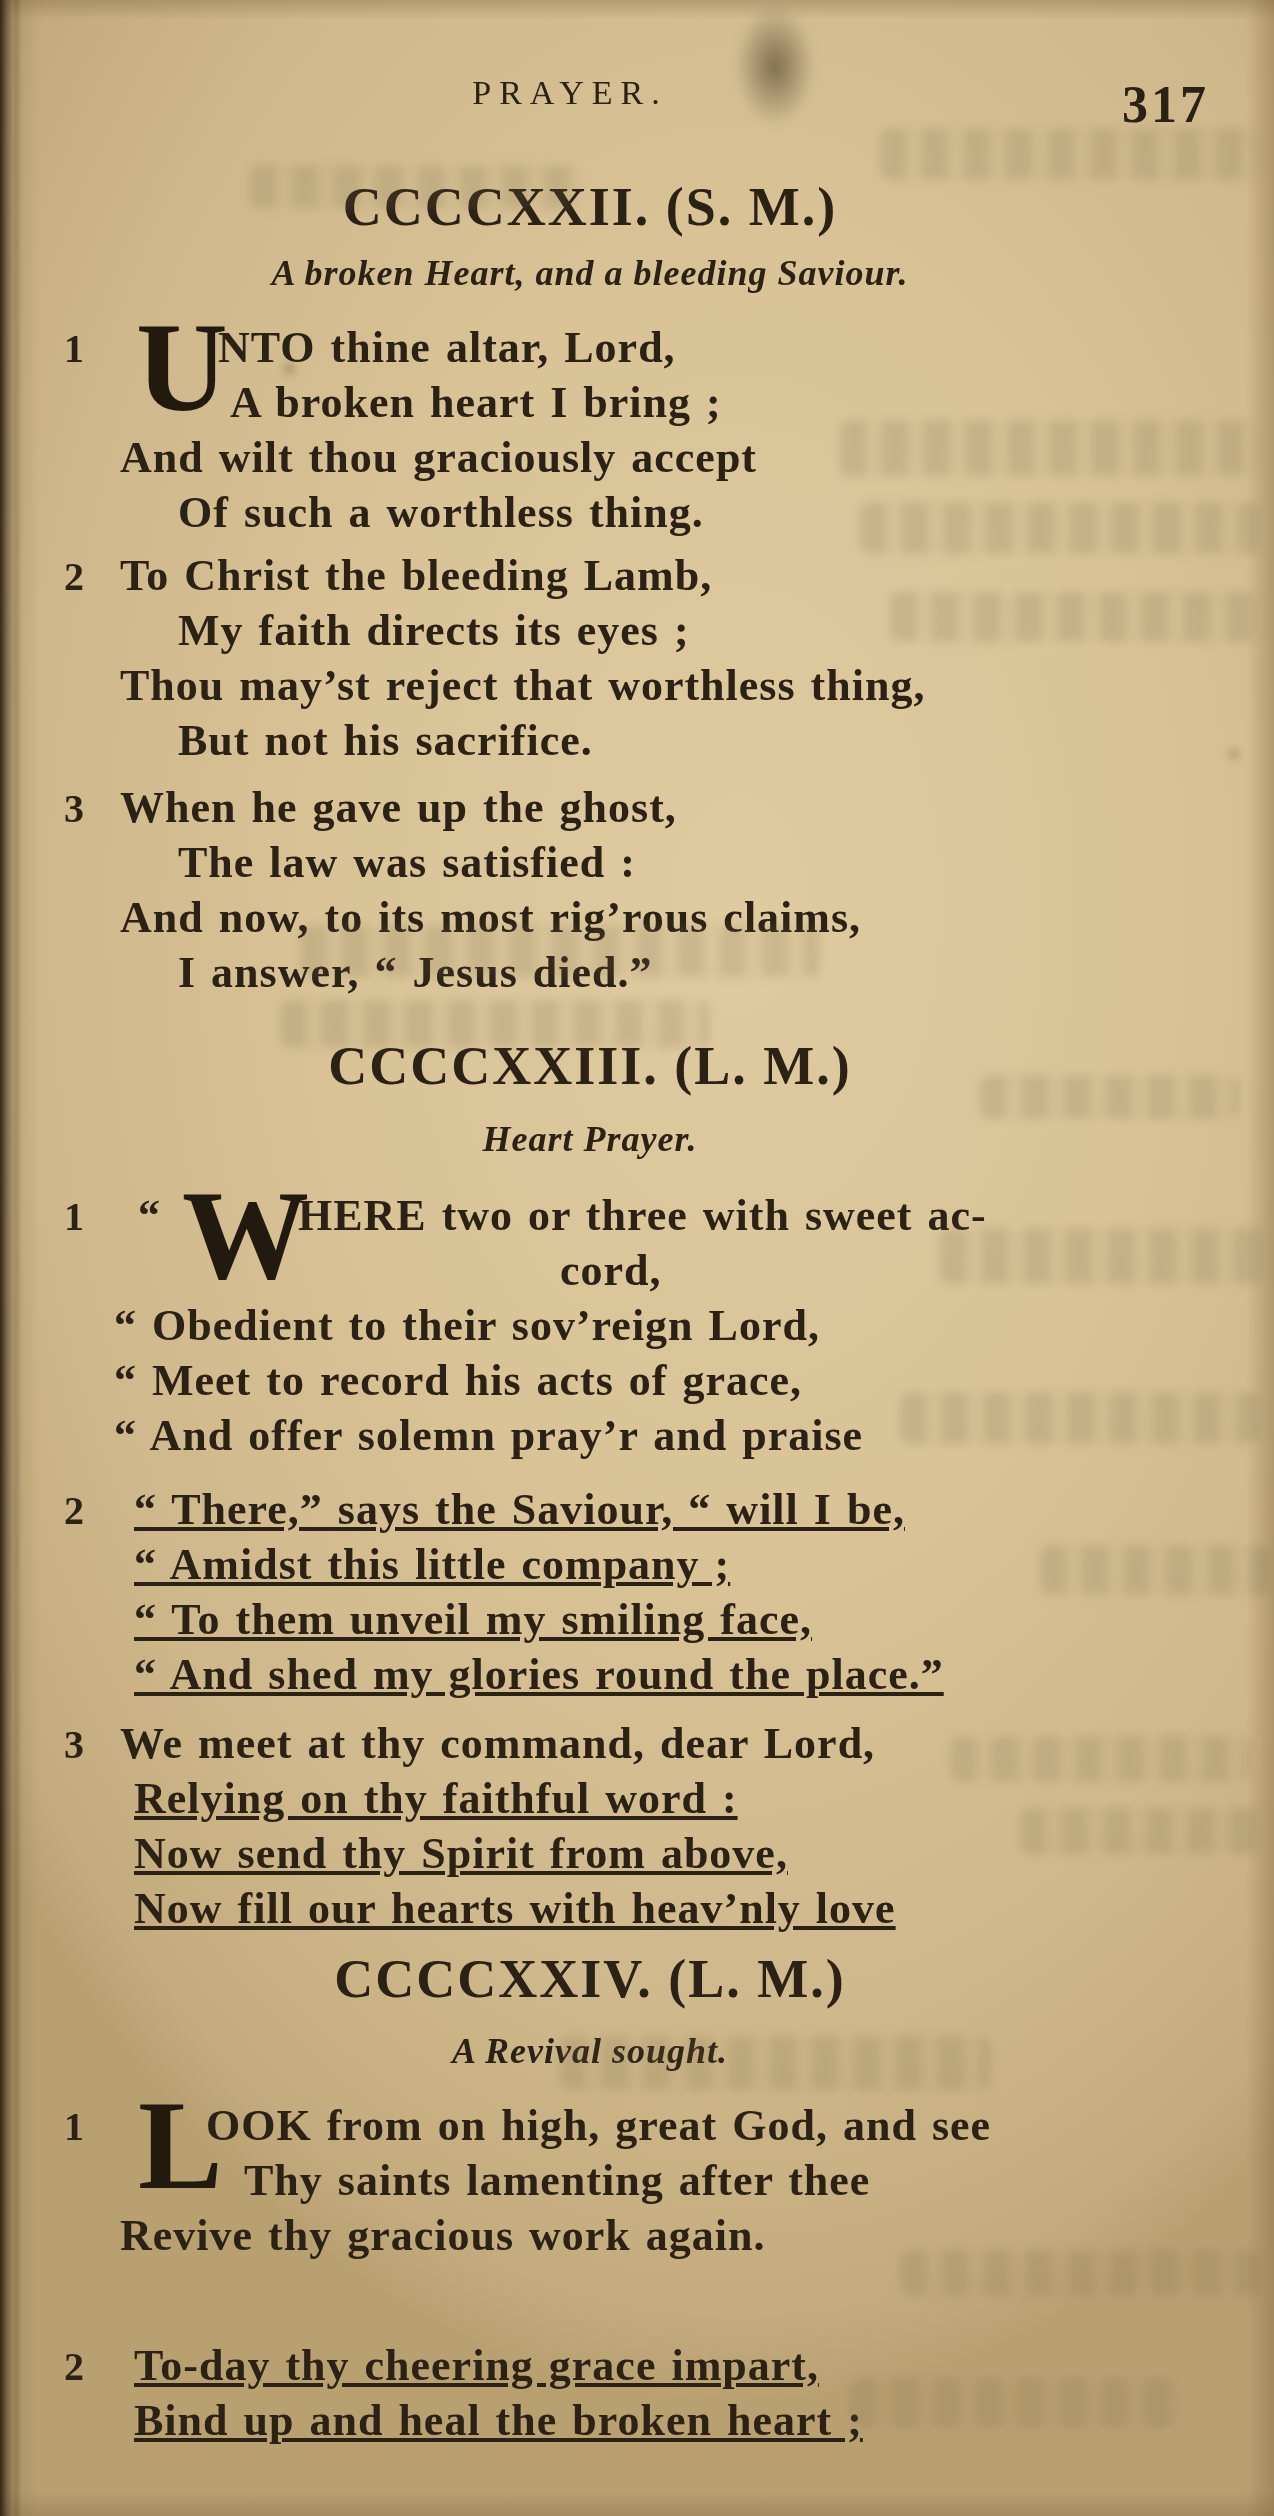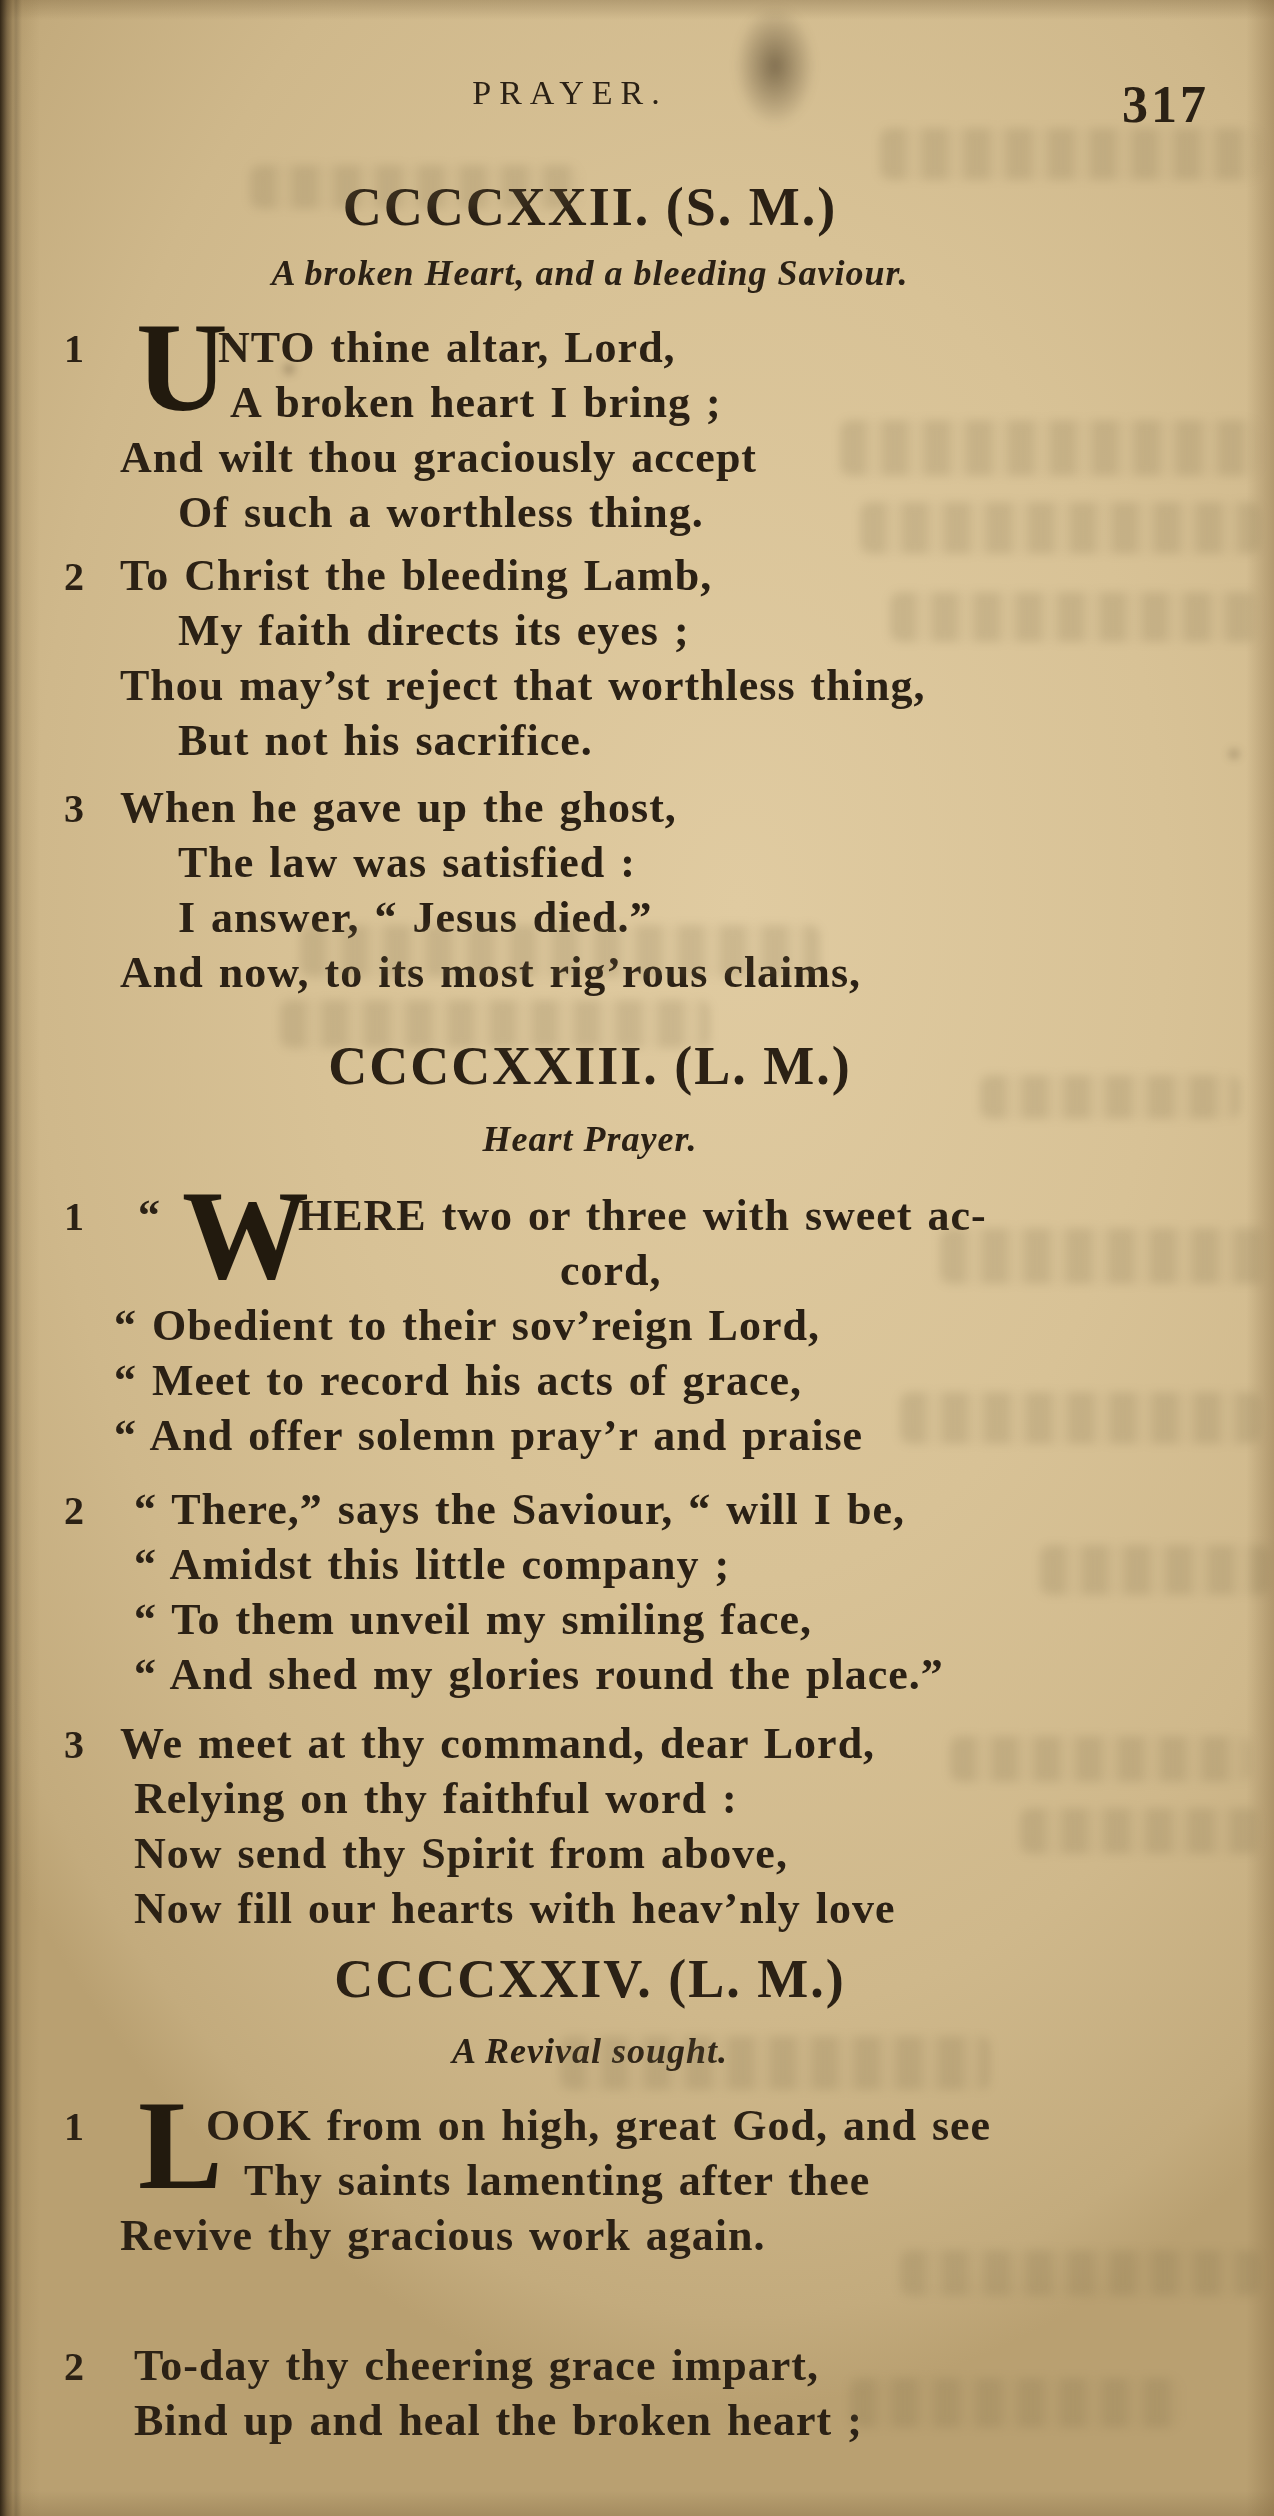--- a/index.html
+++ b/index.html
@@ -36,21 +36,21 @@
     font-size:36px;font-weight:bold;font-style:italic;letter-spacing:1px;}
   .verse{position:absolute;left:0;right:0;}
   .line{font-size:44px;line-height:55px;font-weight:bold;letter-spacing:1px;
     word-spacing:3px;white-space:nowrap;}
   .vnum{position:absolute;left:64px;top:5px;font-size:40px;font-weight:bold;}
   .dropcap{position:absolute;top:-16px;font-size:127px;line-height:1;font-weight:bold;color:#221a0e;}
   .prequote{position:absolute;top:0;font-size:44px;line-height:55px;font-weight:bold;}
   
   .ind-flush   {padding-left:120px;}
   .ind-in      {padding-left:178px;}
-  .ind-mid     {padding-left:134px;}
+  .ind-mid     {padding-left:134px;text-decoration:underline;}
   .ind-qflush  {padding-left:114px;}
   .ind-afterU  {padding-left:218px;}
   .ind-besideU {padding-left:230px;}
   .ind-afterW  {padding-left:298px;}
   .ind-cord    {padding-left:560px;}
   .ind-afterL  {padding-left:206px;}
   .ind-besideL {padding-left:244px;}
 </style>
 </head>
 <body>
@@ -81,22 +81,22 @@
         <span class="vnum">2</span>
         <div class="line ind-flush">To Christ the bleeding Lamb,</div>
         <div class="line ind-in">My faith directs its eyes ;</div>
         <div class="line ind-flush">Thou may’st reject that worthless thing,</div>
         <div class="line ind-in">But not his sacrifice.</div>
       </div>
       <div class="verse" style="top: 780px;">
         <span class="vnum">3</span>
         <div class="line ind-flush">When he gave up the ghost,</div>
         <div class="line ind-in">The law was satisfied :</div>
+        <div class="line ind-flush">And now, to its most rig’rous claims,</div>
         <div class="line ind-in">I answer, “ Jesus died.”</div>
-        <div class="line ind-flush">And now, to its most rig’rous claims,</div>
       </div>
       <div class="hymn-heading" style="top: 1035px;">CCCCXXIII. (L. M.)</div>
       <div class="hymn-subtitle" style="top: 1118px;">Heart Prayer.</div>
       <div class="verse" style="top: 1188px;">
         <span class="vnum">1</span>
         <span class="prequote" style="left: 138px;">“</span>
         <span class="dropcap" style="left: 182px; top: -16px;">W</span>
         <div class="line ind-afterW">HERE two or three with sweet ac-</div>
         <div class="line ind-cord">cord,</div>
         <div class="line ind-qflush">“ Obedient to their sov’reign Lord,</div>

